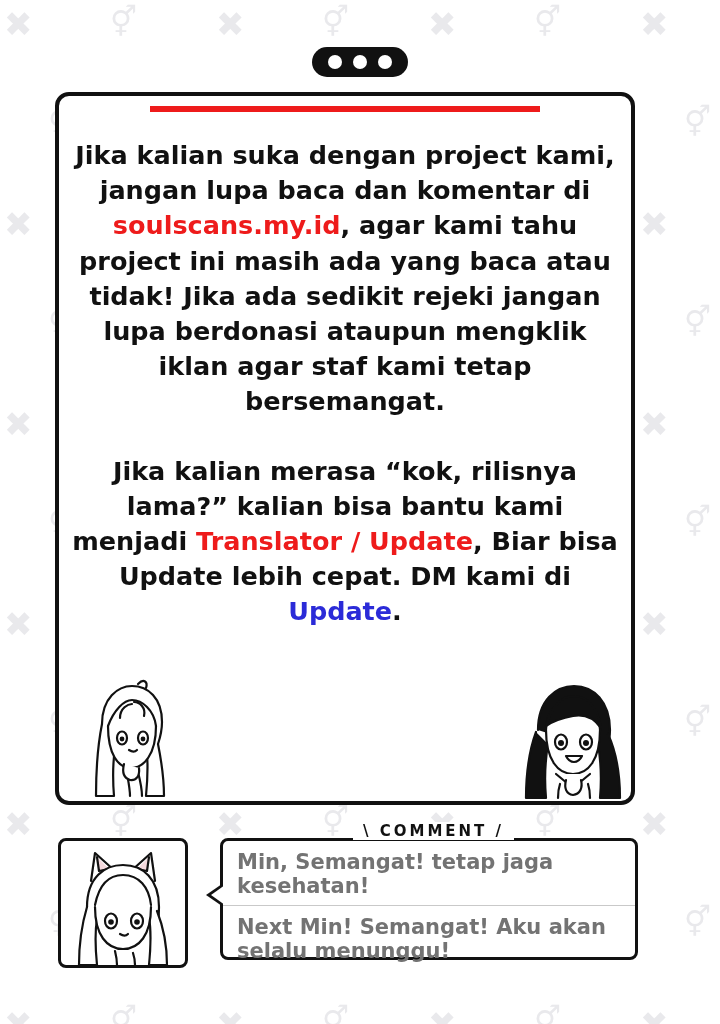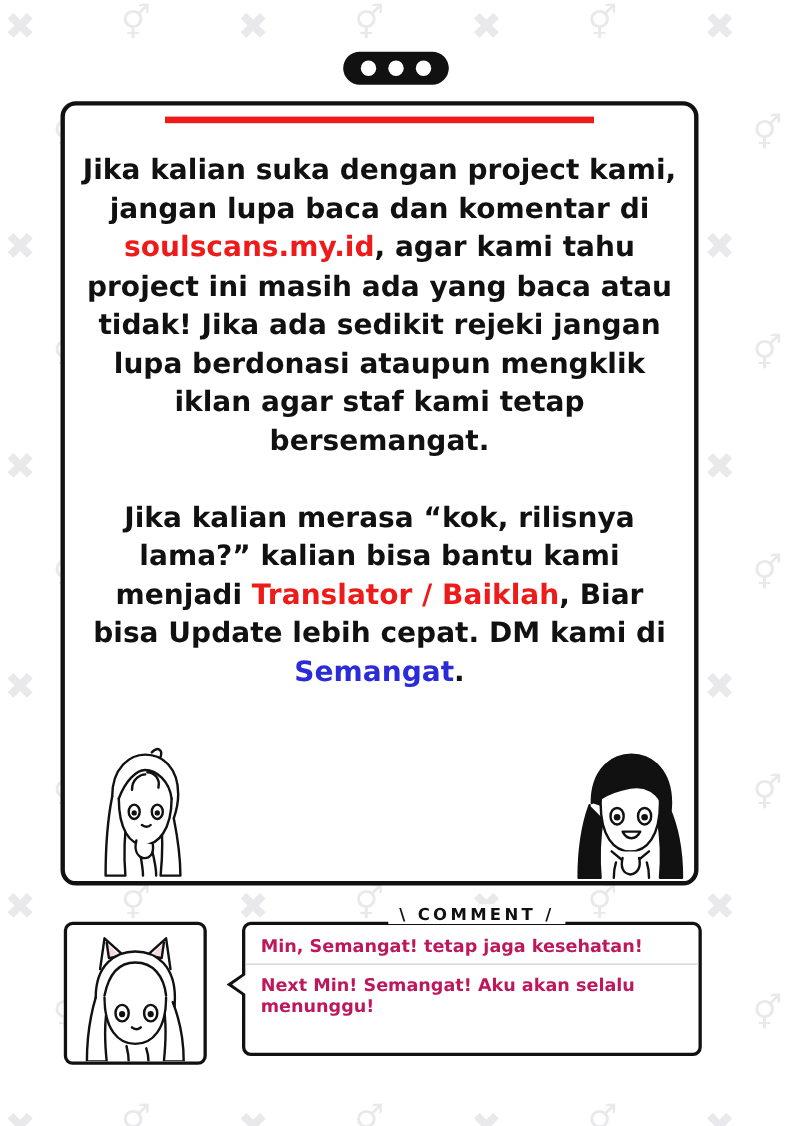--- a/index.html
+++ b/index.html
@@ -142,22 +142,22 @@
     font-family: "DejaVu Sans", sans-serif;
     font-weight: 700;
     font-size: 15px;
     letter-spacing: 3px;
     color: #111111;
     z-index: 3;
   }
   .comment-row {
     font-family: "DejaVu Sans", sans-serif;
     font-weight: 700;
-    font-size: 16px;
-    color: #be185d;
+    font-size: 21px;
+    color: #737373;
     padding: 9px 12px 7px 14px;
     border-bottom: 1.5px solid #c9c9c9;
   }
   .comment-row:last-child { border-bottom: none; }
 
   
   #comment-tail {
     position: absolute;
     left: 206px;
     top: 884px;
@@ -294,22 +294,22 @@
 dan komentar di </span><span class="red">soulscans.my.id</span><span>, agar
 kami tahu project ini masih ada yang
 baca atau tidak! Jika ada sedikit rejeki
 jangan lupa berdonasi ataupun mengklik
 iklan agar staf kami tetap bersemangat.</span>
   </p>
 
   <p class="para" id="para2">
     <span>Jika kalian merasa “kok, rilisnya
 lama?” kalian bisa bantu kami menjadi
-</span><span class="red">Translator / Baiklah</span><span>, Biar bisa Update
-lebih cepat. DM kami di </span><span class="blue">Semangat</span><span>.</span>
+</span><span class="red">Translator / Update</span><span>, Biar bisa Update
+lebih cepat. DM kami di </span><span class="blue">Update</span><span>.</span>
   </p>
 
 </div>
 
 <svg class="char" style="left:68px; top:668px; z-index:3;" width="125" height="140" viewBox="0 0 125 140">
   <g fill="none" stroke="#111" stroke-width="2.2" stroke-linecap="round" stroke-linejoin="round">
     <path d="M70 16 C76 10 80 14 78 20"></path>
     <path d="M34 56 C34 30 50 18 64 18 C80 18 94 30 94 54 C94 62 92 70 90 76" fill="#fff"></path>
     <path d="M34 56 C30 76 28 100 28 128 L46 128 C44 104 46 84 48 72" fill="#fff"></path>
     <path d="M90 76 C94 96 96 112 96 128 L78 128 C80 108 80 90 78 74" fill="#fff"></path>

